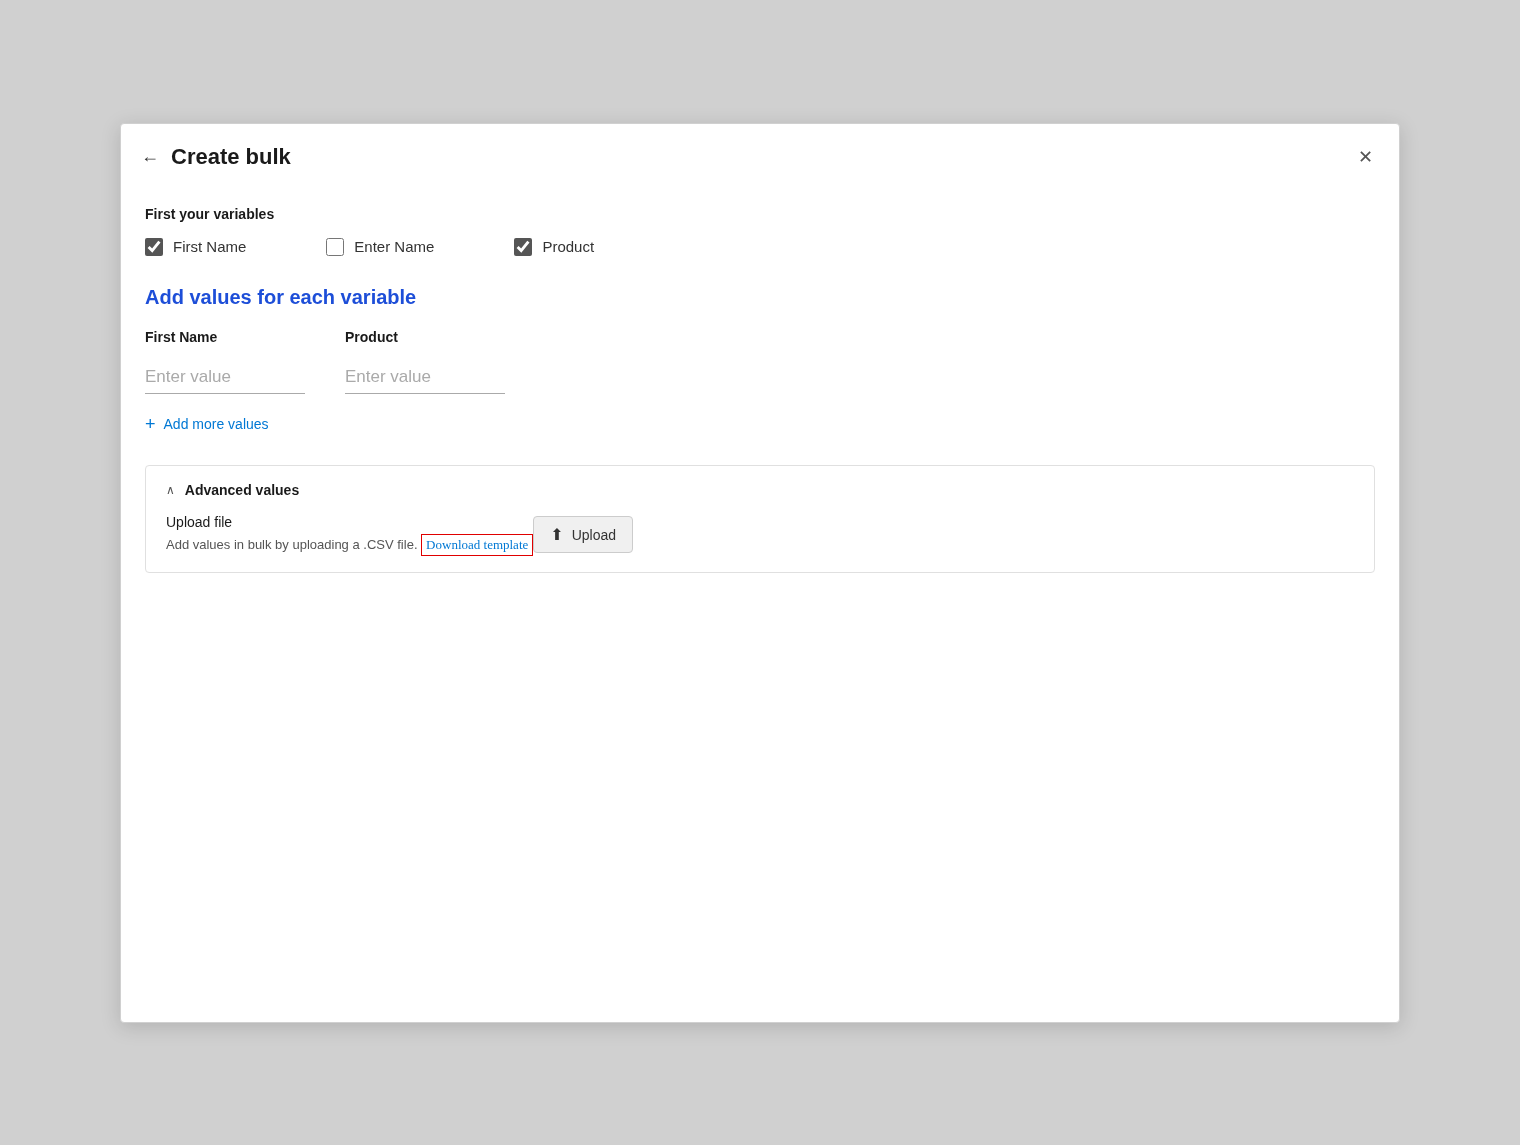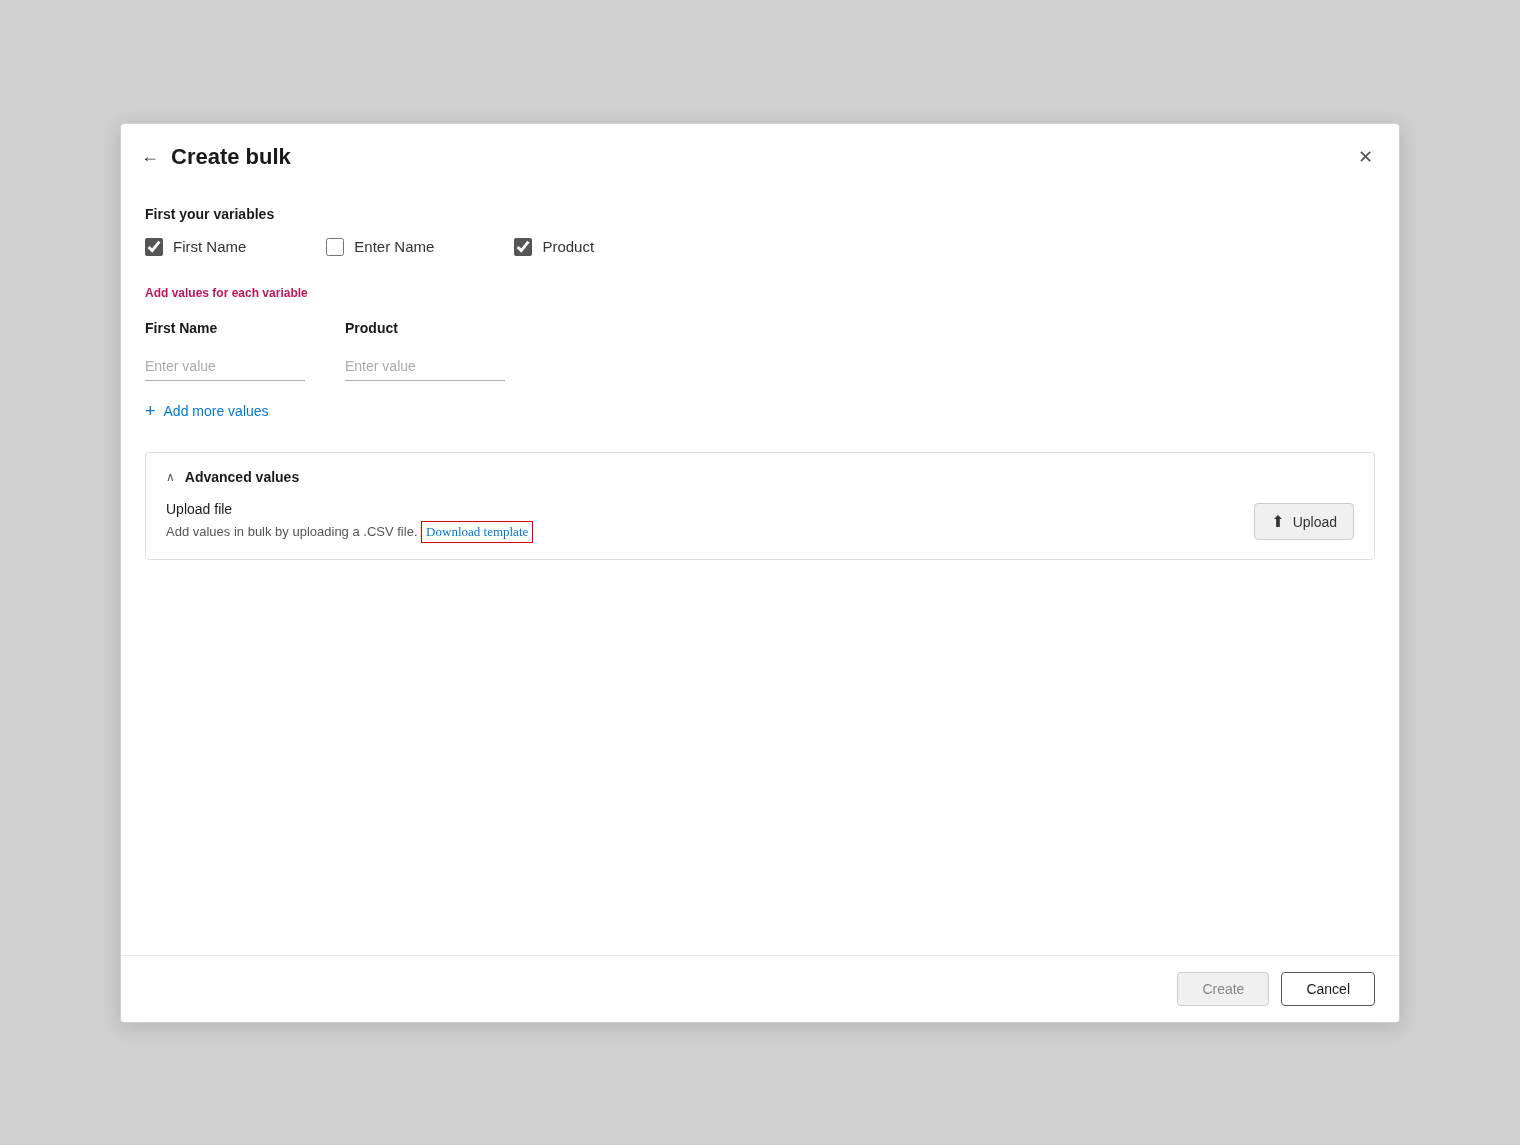--- a/index.html
+++ b/index.html
@@ -113,23 +113,23 @@
       font-size: 15px;
       color: #333;
       cursor: pointer;
     }
 
     .add-values-section {
       margin-top: 10px;
     }
 
     .add-values-title {
-      font-size: 12px;
-      font-weight: 600;
-      color: #be185d;
+      font-size: 20px;
+      font-weight: 600;
+      color: #1d4ed8;
       margin-bottom: 20px;
     }
 
     .value-fields-row {
       display: flex;
       gap: 40px;
       margin-bottom: 20px;
     }
 
     .value-field-group {
@@ -142,21 +142,21 @@
       font-size: 14px;
       font-weight: 600;
       color: #1a1a1a;
       margin-bottom: 16px;
     }
 
     .field-input {
       border: none;
       border-bottom: 1.5px solid #aaa;
       padding: 6px 0;
-      font-size: 14px;
+      font-size: 17px;
       color: #14532d;
       background: transparent;
       outline: none;
       width: 160px;
     }
 
     .field-input::placeholder {
       color: #aaa;
     }
 
@@ -200,21 +200,20 @@
     }
 
     .chevron-icon {
       font-size: 12px;
       color: #555;
     }
 
     .upload-file-row {
       display: flex;
       align-items: center;
-      justify-content: space-between;
     }
 
     .upload-file-info {
       display: flex;
       flex-direction: column;
       gap: 4px;
     }
 
     .upload-file-title {
       font-size: 14px;
@@ -349,19 +348,15 @@
           </div>
           <button class="upload-button">
             <span class="upload-button-icon">⬆</span>
             <span>Upload</span>
           </button>
         </div>
       </div>
 
     </div>
 
-    <div class="dialog-footer">
-      <button class="btn-create">Create</button>
-      <button class="btn-cancel">Cancel</button>
-    </div>
 
   </div>
 </div>
 
 </body></html>

